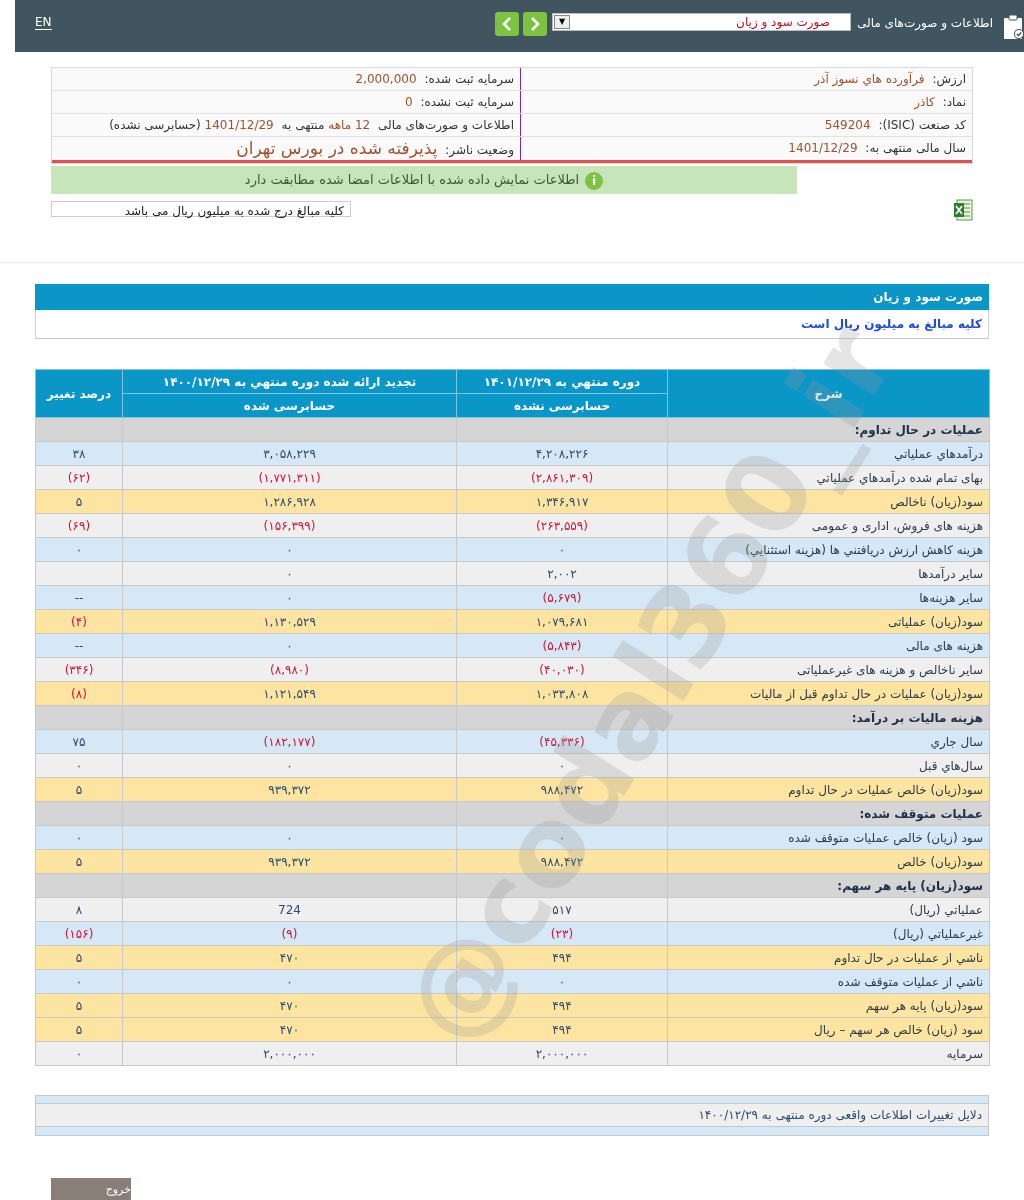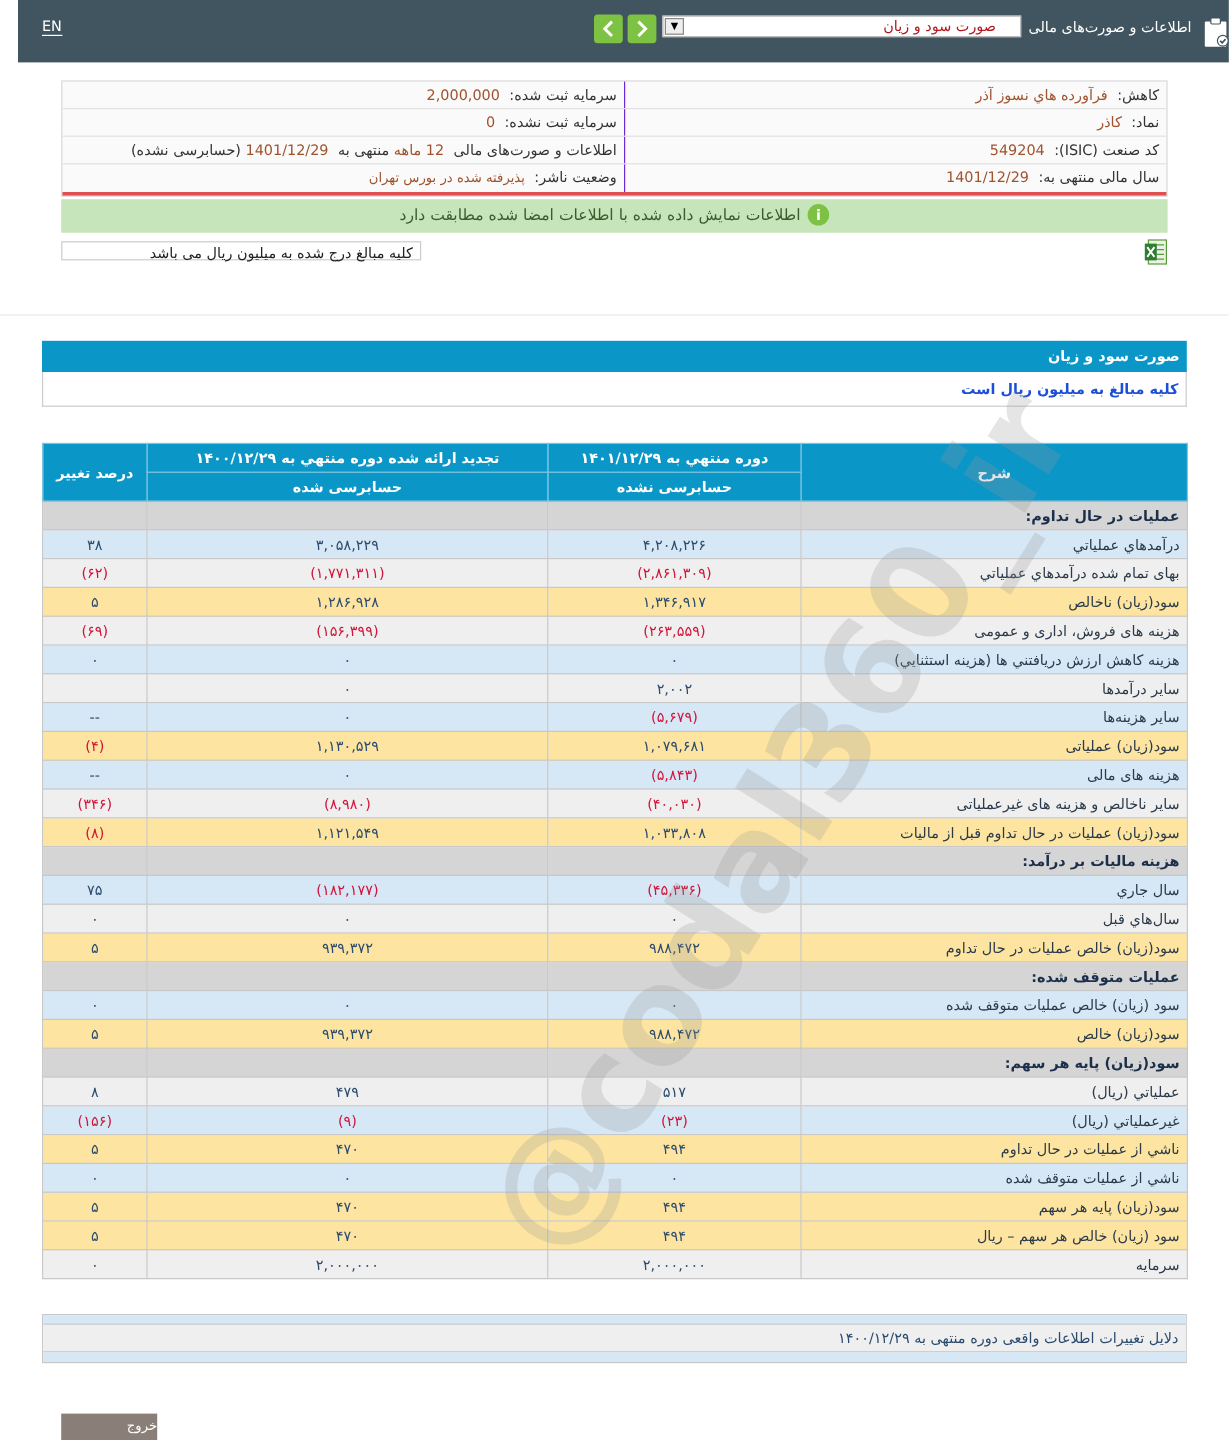--- a/index.html
+++ b/index.html
@@ -22,21 +22,21 @@
   
   .info-table { position: absolute; left: 51px; top: 67px; width: 922px; border: 1px solid #d9d9d9; direction: rtl; background: #fafafa; }
   .info-row { display: flex; height: 23px; border-bottom: 1px solid #e2e2e2; }
   .info-row:last-child { border-bottom: none; }
   .info-cell { flex: 0 0 451px; padding-right: 6px; line-height: 23px; white-space: nowrap; font-size: 12px; color: #333; }
   .info-cell.left { flex: 1 1 auto; border-right: 1px solid #6d28d9; }
   .info-label { color: #333; }
   .info-value { color: #a0522d; margin-right: 4px; }
   .info-row.last { border-bottom: 3px solid #e05050; height: 26px; }
 
-  .status-bar { position: absolute; left: 51px; top: 166px; width: 922px; height: 28px; background: #c6e5bb; direction: rtl; text-align: center; line-height: 28px; color: #3b5a2e; font-size: 13px; }
+  .status-bar { position: absolute; left: 51px; top: 166px; width: 746px; height: 28px; background: #c6e5bb; direction: rtl; text-align: center; line-height: 28px; color: #3b5a2e; font-size: 13px; }
   .status-bar .info-icon { display: inline-block; width: 18px; height: 18px; border-radius: 50%; background: #7dc242; color: #fff; font-size: 12px; line-height: 18px; text-align: center; vertical-align: middle; margin-left: 6px; font-weight: bold; }
 
   .excel-icon { position: absolute; left: 953px; top: 199px; width: 20px; height: 22px; }
   .unit-note { position: absolute; left: 51px; top: 201px; width: 300px; height: 16px; border: 1px solid #ccc; background: #fff; direction: rtl; padding-right: 6px; line-height: 18px; font-size: 12px; color: #222; }
 
   .divider { position: absolute; left: 0; top: 262px; width: 1024px; height: 1px; background: #eaeaea; }
 
   
   .section-header { position: absolute; left: 35px; top: 284px; width: 954px; height: 26px; background: #0b96c8; color: #fff; direction: rtl; padding-right: 6px; line-height: 26px; font-size: 12px; font-weight: bold; }
   .section-sub { position: absolute; left: 35px; top: 310px; width: 954px; height: 29px; background: #fff; border: 1px solid #ccc; border-top: none; direction: rtl; padding-right: 6px; line-height: 29px; font-size: 12px; font-weight: bold; color: #1d4ed8; }
@@ -89,21 +89,21 @@
     <rect x="6" y="1" width="8" height="5" rx="1" fill="#fff" stroke="#40555f" stroke-width="1"></rect>
     <circle cx="16" cy="20" r="5" fill="#40555f"></circle>
     <circle cx="16" cy="20" r="4" fill="#fff"></circle>
     <path d="M13.8 20 L15.5 21.6 L18.3 18.6" stroke="#40555f" stroke-width="1.4" fill="none"></path>
   </svg>
 </div>
 
 <div class="info-table">
   <div class="info-row">
     <div class="info-cell">
-      <span class="info-label">کاهش:</span>
+      <span class="info-label">ارزش:</span>
       <span class="info-value">فرآورده هاي نسوز آذر</span>
     </div>
     <div class="info-cell left">
       <span class="info-label">سرمایه ثبت شده:</span>
       <span class="info-value">2,000,000</span>
     </div>
   </div>
   <div class="info-row">
     <div class="info-cell">
       <span class="info-label">نماد:</span>
@@ -127,21 +127,21 @@
       <span class="info-label">(حسابرسی نشده)</span>
     </div>
   </div>
   <div class="info-row last">
     <div class="info-cell">
       <span class="info-label">سال مالی منتهی به:</span>
       <span class="info-value">1401/12/29</span>
     </div>
     <div class="info-cell left">
       <span class="info-label">وضعیت ناشر:</span>
-      <span class="info-value" style="font-size:11px">پذیرفته شده در بورس تهران</span>
+      <span class="info-value" style="font-size:17px">پذیرفته شده در بورس تهران</span>
     </div>
   </div>
 </div>
 
 <div class="status-bar">
   <span class="info-icon">i</span><span>اطلاعات نمایش داده شده با اطلاعات امضا شده مطابقت دارد</span>
 </div>
 
 <svg class="excel-icon" viewBox="0 0 20 22">
   <rect x="4" y="1" width="15" height="20" fill="#e8f3e2" stroke="#5a9b3c" stroke-width="1"></rect>
@@ -295,21 +295,21 @@
       </tr>
       <tr class="group">
         <td class="desc">سود(زيان) پايه هر سهم:</td>
         <td></td>
         <td></td>
         <td></td>
       </tr>
       <tr class="gray">
         <td class="desc">عملياتي (ريال)</td>
         <td>۵۱۷</td>
-        <td>۴۷۹</td>
+        <td>724</td>
         <td>۸</td>
       </tr>
       <tr class="blue">
         <td class="desc">غيرعملياتي (ريال)</td>
         <td class="neg">(۲۳)</td>
         <td class="neg">(۹)</td>
         <td class="neg">(۱۵۶)</td>
       </tr>
       <tr class="gold">
         <td class="desc">ناشي از عمليات در حال تداوم</td>

